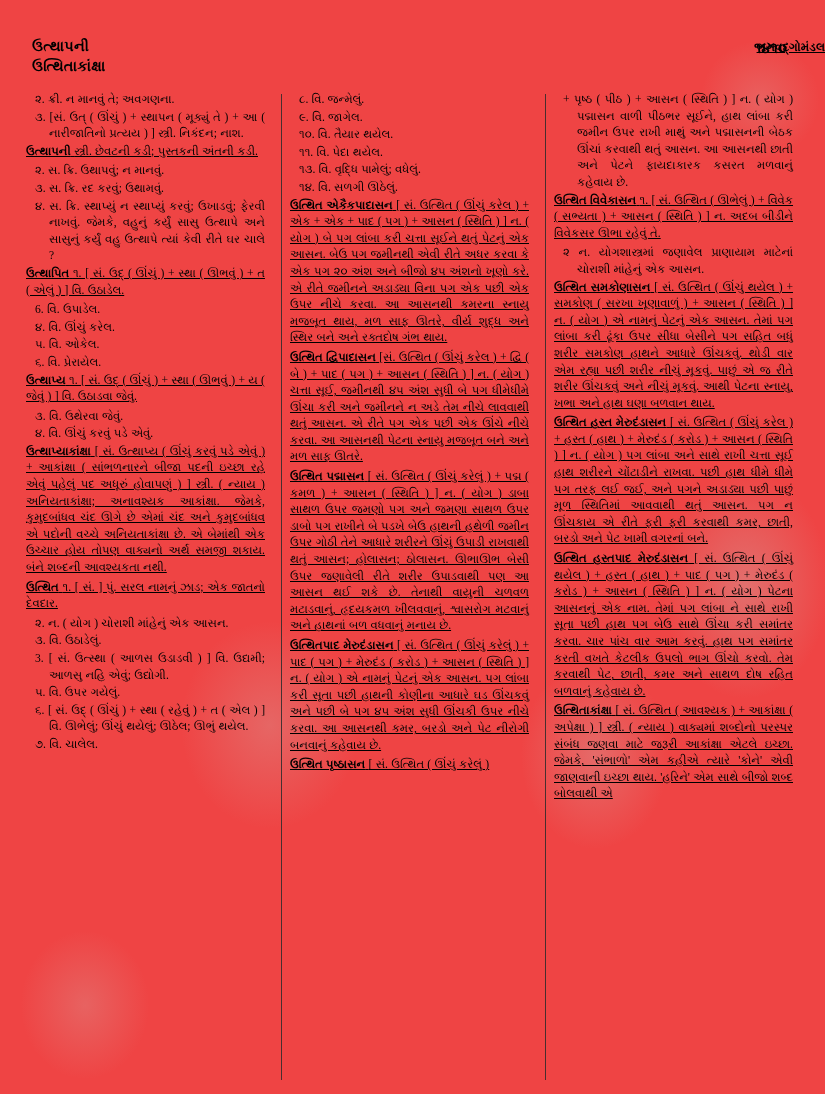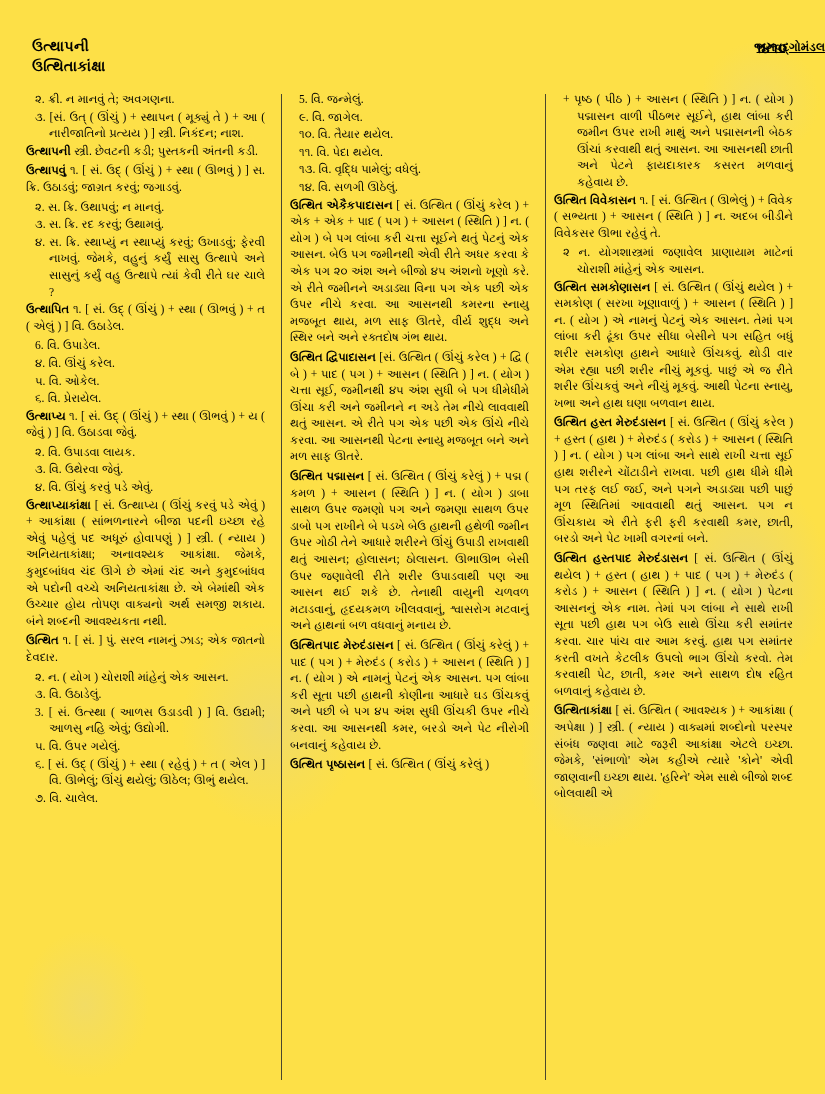--- a/index.html
+++ b/index.html
@@ -5,21 +5,21 @@
   html,body{margin:0;padding:0;background:#ffffff;}
   body{
     width:825px;height:1094px;
     font-family:"Liberation Serif","DejaVu Serif",serif;
     color:#0d0d0d;
     position:relative;
     overflow:hidden;
   }
   .page{
     position:absolute;inset:0;
-    background:#fde047;
+    background:#ef4444;
   }
   
   .scan-blotch{position:absolute;border-radius:50%;pointer-events:none;}
   .b1{left:660px;top:470px;width:170px;height:230px;background:radial-gradient(ellipse at center,rgba(200,200,195,.33),rgba(255,255,255,0) 70%);}
   .b2{left:520px;top:660px;width:150px;height:190px;background:radial-gradient(ellipse at center,rgba(205,205,200,.28),rgba(255,255,255,0) 70%);}
   .b3{left:180px;top:620px;width:180px;height:210px;background:radial-gradient(ellipse at center,rgba(203,203,198,.25),rgba(255,255,255,0) 70%);}
   .b4{left:20px;top:930px;width:130px;height:150px;background:radial-gradient(ellipse at center,rgba(205,205,200,.22),rgba(255,255,255,0) 70%);}
   .b5{left:700px;top:40px;width:120px;height:120px;background:radial-gradient(ellipse at center,rgba(208,208,203,.2),rgba(255,255,255,0) 70%);}
 
   
@@ -57,21 +57,21 @@
     text-justify:inter-word;
     word-spacing:.4px;
   }
   .rule{
     width:1px;background:#2a2a2a;
     margin:2px 0 2px 0;
     flex:0 0 1px;
     opacity:.85;
   }
   .entry{margin:0 0 1px 0;}
-  .entry.block{margin-bottom:3px;}
+  .entry.block{margin-bottom:3px;text-decoration:underline;}
   .hw{font-weight:bold;}
   .sense{
     display:block;
     padding-left:14px;
     text-indent:-14px;
     margin-left:9px;
   }
   .entry-first{
     display:block;
     text-indent:-0px;
@@ -107,23 +107,20 @@
     <div class="col" id="col-0">
         <p class="entry">
           <span class="sense"><span>૨. ક્રી. ન માનવું તે; અવગણના.</span></span>
         </p>
         <p class="entry">
           <span class="sense"><span>૩. [સં. ઉત્ ( ઊંચું ) + સ્થાપન ( મૂક્યું તે ) + આ ( નારીજાતિનો પ્રત્યય ) ] સ્ત્રી. નિકંદન; નાશ.</span></span>
         </p>
         <p class="entry block">
           <span class="entry-first"><span class="hw">ઉત્થાપની</span> <span>સ્ત્રી. છેવટની કડી; પુસ્તકની અંતની કડી.</span></span>
         </p>
-        <p class="entry block">
-          <span class="entry-first"><span class="hw">ઉત્થાપવું</span> <span>૧. [ સં. ઉદ્ ( ઊંચું ) + સ્થા ( ઊભવું ) ] સ. ક્રિ. ઉઠાડવું; જાગ્રત કરવું; જગાડવું.</span></span>
-        </p>
         <p class="entry">
           <span class="sense"><span>૨. સ. ક્રિ. ઉથાપવું; ન માનવું.</span></span>
         </p>
         <p class="entry">
           <span class="sense"><span>૩. સ. ક્રિ. રદ કરવું; ઉથામવું.</span></span>
         </p>
         <p class="entry">
           <span class="sense"><span>૪. સ. ક્રિ. સ્થાપ્યું ન સ્થાપ્યું કરવું; ઉખાડવું; ફેરવી નાખવું. જેમકે, વહુનું કર્યું સાસુ ઉત્થાપે અને સાસુનું કર્યું વહુ ઉત્થાપે ત્યાં કેવી રીતે ઘર ચાલે ?</span></span>
         </p>
         <p class="entry block">
@@ -136,23 +133,20 @@
           <span class="sense"><span>૪. વિ. ઊંચું કરેલ.</span></span>
         </p>
         <p class="entry">
           <span class="sense"><span>૫. વિ. ઓકેલ.</span></span>
         </p>
         <p class="entry">
           <span class="sense"><span>૬. વિ. પ્રેરાયેલ.</span></span>
         </p>
         <p class="entry block">
           <span class="entry-first"><span class="hw">ઉત્થાપ્ય</span> <span>૧. [ સં. ઉદ્ ( ઊંચું ) + સ્થા ( ઊભવું ) + ય ( જેવું ) ] વિ. ઉઠાડવા જેવું.</span></span>
-        </p>
-        <p class="entry">
-          <span class="sense"><span>૨. વિ. ઉપાડવા લાયક.</span></span>
         </p>
         <p class="entry">
           <span class="sense"><span>૩. વિ. ઉથેરવા જેવું.</span></span>
         </p>
         <p class="entry">
           <span class="sense"><span>૪. વિ. ઊંચું કરવું પડે એવું.</span></span>
         </p>
         <p class="entry block">
           <span class="entry-first"><span class="hw">ઉત્થાપ્યાકાંક્ષા</span> <span>[ સં. ઉત્થાપ્ય ( ઊંચું કરવું પડે એવું ) + આકાંક્ષા ( સાંભળનારને બીજા પદની ઇચ્છા રહે એવું પહેલું પદ અધૂરું હોવાપણું ) ] સ્ત્રી. ( ન્યાય ) અનિયતાકાંક્ષા; અનાવશ્યક આકાંક્ષા. જેમકે, કુમુદબાંધવ ચંદ ઊગે છે એમાં ચંદ અને કુમુદબાંધવ એ પદોની વચ્ચે અનિયતાકાંક્ષા છે. એ બેમાંથી એક ઉચ્ચાર હોય તોપણ વાક્યનો અર્થ સમજી શકાય. બંને શબ્દની આવશ્યકતા નથી.</span></span>
         </p>
@@ -174,21 +168,21 @@
         <p class="entry">
           <span class="sense"><span>૬. [ સં. ઉદ્ ( ઊંચું ) + સ્થા ( રહેવું ) + ત ( એલ ) ] વિ. ઊભેલું; ઊંચું થયેલું; ઊઠેલ; ઊભું થયેલ.</span></span>
         </p>
         <p class="entry">
           <span class="sense"><span>૭. વિ. ચાલેલ.</span></span>
         </p>
       </div>
     <div class="rule"></div>
     <div class="col" id="col-1">
         <p class="entry">
-          <span class="sense"><span>5. વિ. જન્મેલું.</span></span>
+          <span class="sense"><span>૮. વિ. જન્મેલું.</span></span>
         </p>
         <p class="entry">
           <span class="sense"><span>૯. વિ. જાગેલ.</span></span>
         </p>
         <p class="entry">
           <span class="sense"><span>૧૦. વિ. તૈયાર થયેલ.</span></span>
         </p>
         <p class="entry">
           <span class="sense"><span>૧૧. વિ. પેદા થયેલ.</span></span>
         </p>

